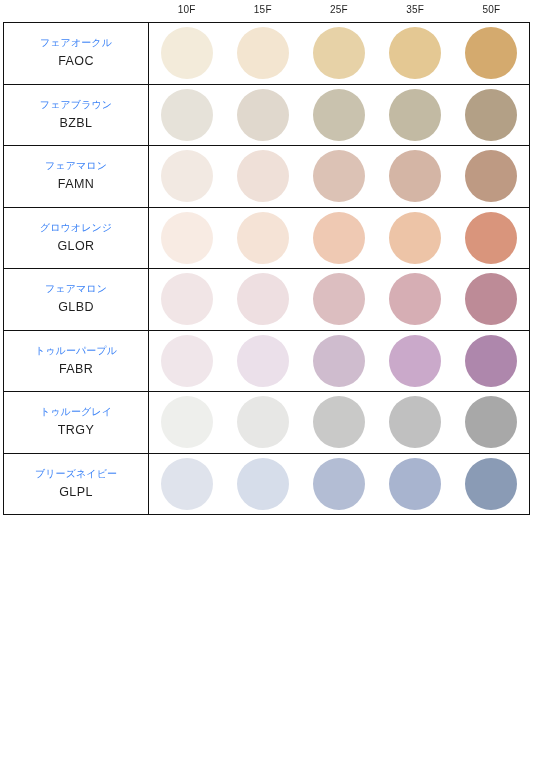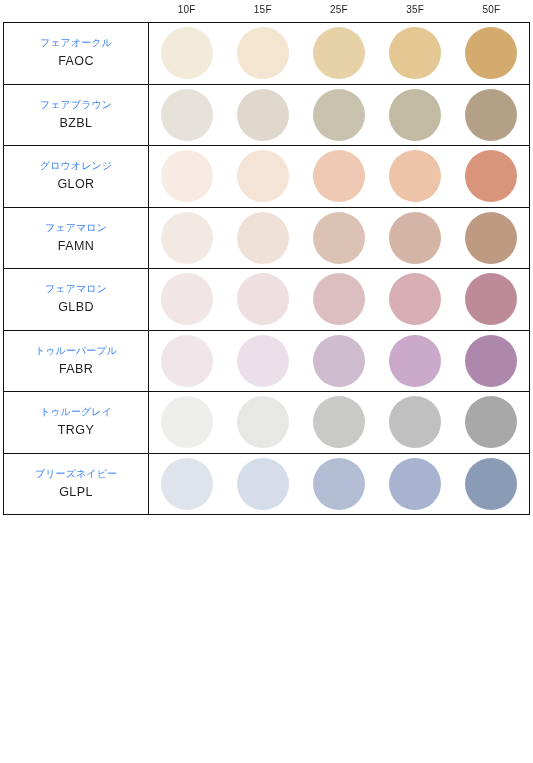--- a/index.html
+++ b/index.html
@@ -148,58 +148,58 @@
           </td>
           <td class="swatch-cell">
             <span class="dot" style="background: rgb(194, 186, 163);"></span>
           </td>
           <td class="swatch-cell last-col">
             <span class="dot" style="background: rgb(179, 160, 134);"></span>
           </td>
         </tr>
         <tr>
           <td class="label-cell">
+            <span class="jp-name">フェアマロン</span>
+            <span class="code-name">FAMN</span>
+          </td>
+          <td class="swatch-cell">
+            <span class="dot" style="background: rgb(242, 233, 226);"></span>
+          </td>
+          <td class="swatch-cell">
+            <span class="dot" style="background: rgb(239, 224, 216);"></span>
+          </td>
+          <td class="swatch-cell">
+            <span class="dot" style="background: rgb(220, 194, 181);"></span>
+          </td>
+          <td class="swatch-cell">
+            <span class="dot" style="background: rgb(212, 181, 165);"></span>
+          </td>
+          <td class="swatch-cell last-col">
+            <span class="dot" style="background: rgb(190, 154, 131);"></span>
+          </td>
+        </tr>
+        <tr>
+          <td class="label-cell">
             <span class="jp-name">グロウオレンジ</span>
             <span class="code-name">GLOR</span>
           </td>
           <td class="swatch-cell">
             <span class="dot" style="background: rgb(248, 235, 227);"></span>
           </td>
           <td class="swatch-cell">
             <span class="dot" style="background: rgb(245, 227, 214);"></span>
           </td>
           <td class="swatch-cell">
             <span class="dot" style="background: rgb(239, 201, 179);"></span>
           </td>
           <td class="swatch-cell">
             <span class="dot" style="background: rgb(237, 196, 167);"></span>
           </td>
           <td class="swatch-cell last-col">
             <span class="dot" style="background: rgb(217, 149, 124);"></span>
-          </td>
-        </tr>
-        <tr>
-          <td class="label-cell">
-            <span class="jp-name">フェアマロン</span>
-            <span class="code-name">FAMN</span>
-          </td>
-          <td class="swatch-cell">
-            <span class="dot" style="background: rgb(242, 233, 226);"></span>
-          </td>
-          <td class="swatch-cell">
-            <span class="dot" style="background: rgb(239, 224, 216);"></span>
-          </td>
-          <td class="swatch-cell">
-            <span class="dot" style="background: rgb(220, 194, 181);"></span>
-          </td>
-          <td class="swatch-cell">
-            <span class="dot" style="background: rgb(212, 181, 165);"></span>
-          </td>
-          <td class="swatch-cell last-col">
-            <span class="dot" style="background: rgb(190, 154, 131);"></span>
           </td>
         </tr>
         <tr>
           <td class="label-cell">
             <span class="jp-name">フェアマロン</span>
             <span class="code-name">GLBD</span>
           </td>
           <td class="swatch-cell">
             <span class="dot" style="background: rgb(241, 229, 230);"></span>
           </td>

